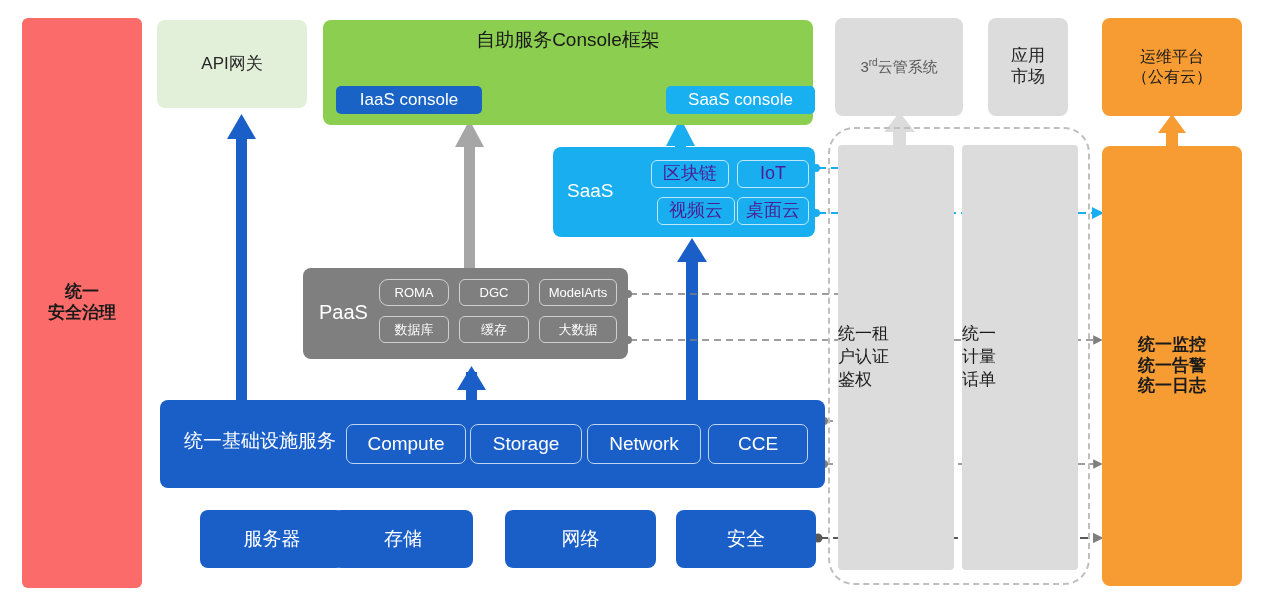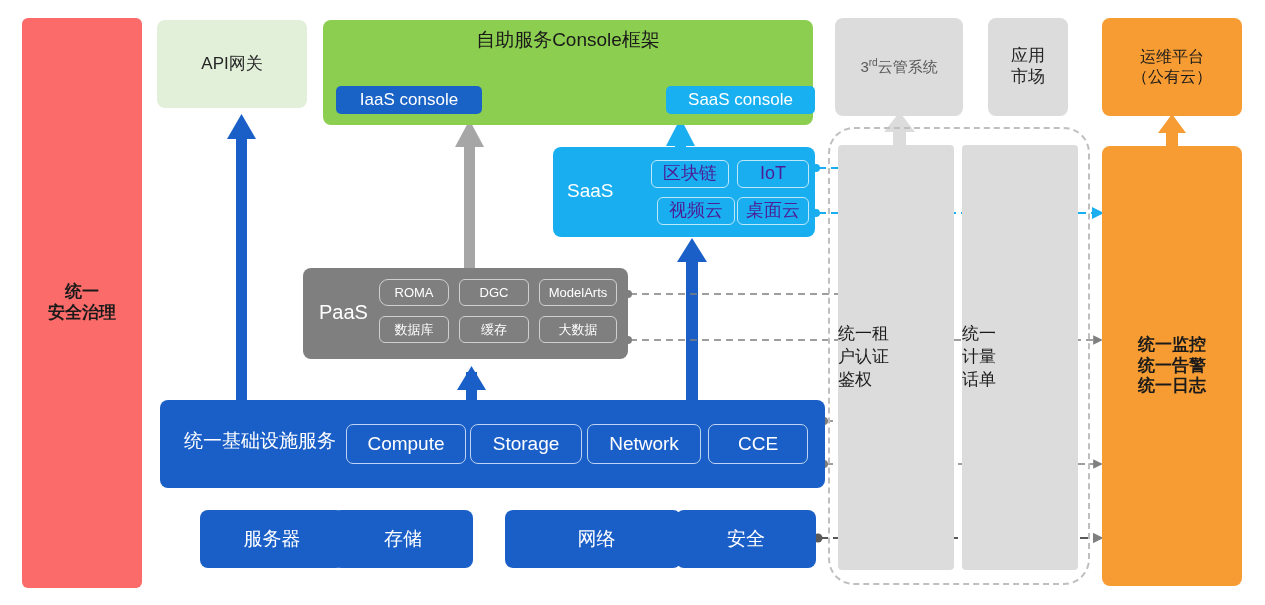--- a/index.html
+++ b/index.html
@@ -119,21 +119,21 @@
 
   
   .res-box{
     position:absolute;top:510px;height:58px;
     background:#1A5FC8;border-radius:8px;
     display:flex;align-items:center;justify-content:center;
     color:#ffffff;font-size:19px;
   }
   #res-server{left:154px;width:144px;margin-left:46px;}
   #res-storage{left:333px;width:140px;}
-  #res-network{left:505px;width:169px;padding-left:7px;}
+  #res-network{left:505px;width:151px;}
   #res-security{left:676px;width:140px;}
 
   
   #mid-dash{
     position:absolute;left:828px;top:127px;width:262px;height:458px;
     border:2.5px dashed #BFBFBF;border-radius:26px;box-sizing:border-box;
   }
   .mid-col{
     position:absolute;width:116px;background:#DCDCDC;border-radius:4px;
     display:flex;align-items:center;justify-content:flex-start;

